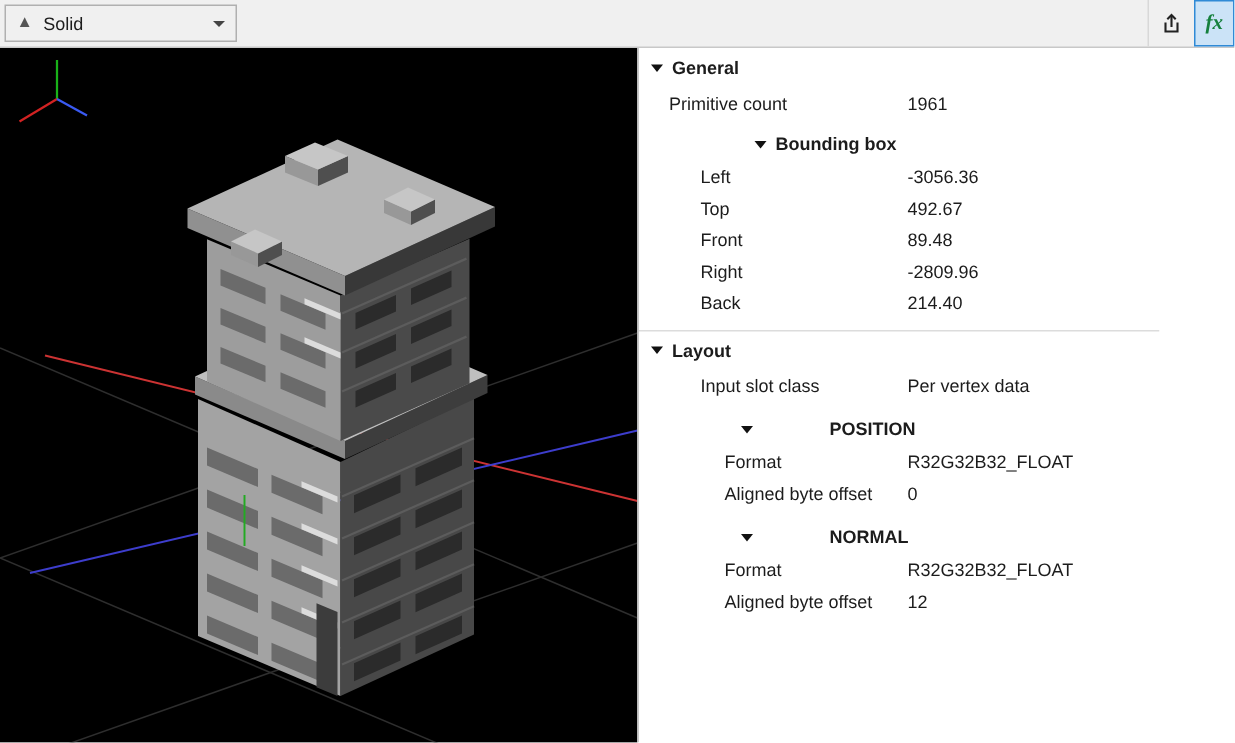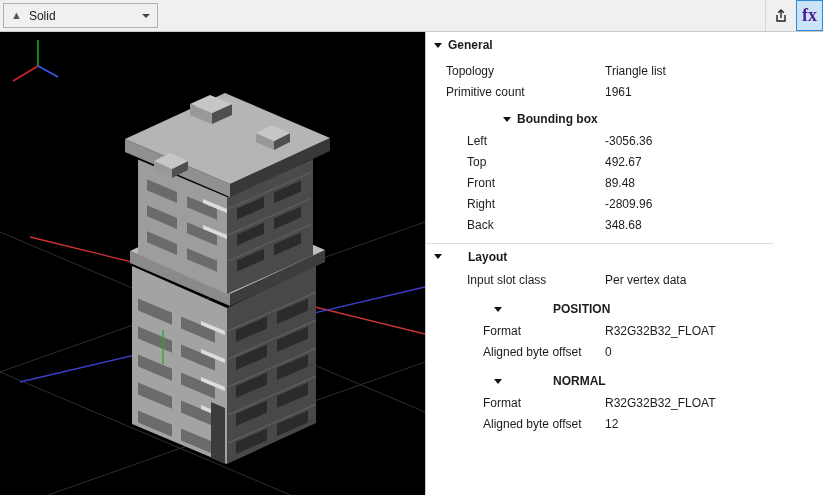--- a/index.html
+++ b/index.html
@@ -16,34 +16,34 @@
   .mode-icon { color:#555; font-size:11px; line-height:1; }
   .mode-label { flex:1; font-size:12px; color:#1c1c1c; }
   .dd-chevron { width:0; height:0; border-left:4px solid transparent;
                 border-right:4px solid transparent; border-top:4px solid #444; }
   .tb-spacer { flex:1; }
   .tb-sep { width:1px; height:31px; background:#d8d8d8; }
   .icon-btn { width:30px; height:31px; display:flex; align-items:center;
               justify-content:center; background:transparent; border:none; cursor:pointer; }
   .fx-btn { width:27px; height:31px; background:#cbe3f7; border:1px solid #2f8ad6;
             display:flex; align-items:center; justify-content:center; cursor:pointer; }
-  .fx-text { font-family:"Liberation Serif", serif; font-weight:700;
-             font-size:18px; color:#4c1d95; }
+  .fx-text { font-family:"Liberation Serif", serif; font-style:italic; font-weight:700;
+             font-size:14px; color:#15803d; }
 
   
   .main { display:flex; height:463px; }
   .viewport { width:425px; height:463px; background:#000; flex:0 0 425px; }
   .viewport svg { display:block; }
 
   
   .props { width:348px; background:#fff; border-left:1px solid #c8c8c8;
            font-size:12px; color:#1c1c1c; overflow:hidden; }
   .section-header { display:flex; align-items:center; height:26px; padding-left:8px;
                     font-weight:700; }
-  .section-header.bordered { border-top:1px solid #dcdcdc;gap:20px; }
+  .section-header.bordered { border-top:1px solid #dcdcdc; }
   .group-header { display:flex; align-items:center; height:22px; margin-top:6px;
                   font-weight:700; position:relative;margin-left:48px; }
   .group-header.lv2 { padding-left:29px; }
   .group-header.lv3 { padding-left:20px; margin-top:8px;gap:45px; }
   .row { height:21px; display:flex; align-items:center; position:relative; }
   .row.lv1 { padding-left:20px; }
   .row.lv2 { padding-left:41px; }
   .row.lv3 { padding-left:57px; }
   .val { position:absolute; left:179px; font-weight:400; }
   .tri { width:0; height:0; border-left:4px solid transparent;
@@ -208,24 +208,20 @@
     </div>
 
     <div class="props">
 
       <div class="sec-general">
         <div class="section-header">
           <span class="tri"></span>
           <span>General</span>
         </div>
 
-        <div class="row lv1 mt2">
-          <span>Topology</span>
-          <span class="val">Triangle list</span>
-        </div>
         <div class="row lv1">
           <span>Primitive count</span>
           <span class="val">1961</span>
         </div>
 
         <div class="group-header lv2">
           <span class="tri"></span>
           <span>Bounding box</span>
         </div>
         <div class="row lv2">
@@ -239,21 +235,21 @@
         <div class="row lv2">
           <span>Front</span>
           <span class="val">89.48</span>
         </div>
         <div class="row lv2">
           <span>Right</span>
           <span class="val">-2809.96</span>
         </div>
         <div class="row lv2">
           <span>Back</span>
-          <span class="val">348.68</span>
+          <span class="val">214.40</span>
         </div>
       </div>
 
       <div>
         <div class="section-header bordered">
           <span class="tri"></span>
           <span>Layout</span>
         </div>
 
         <div class="row lv2">

